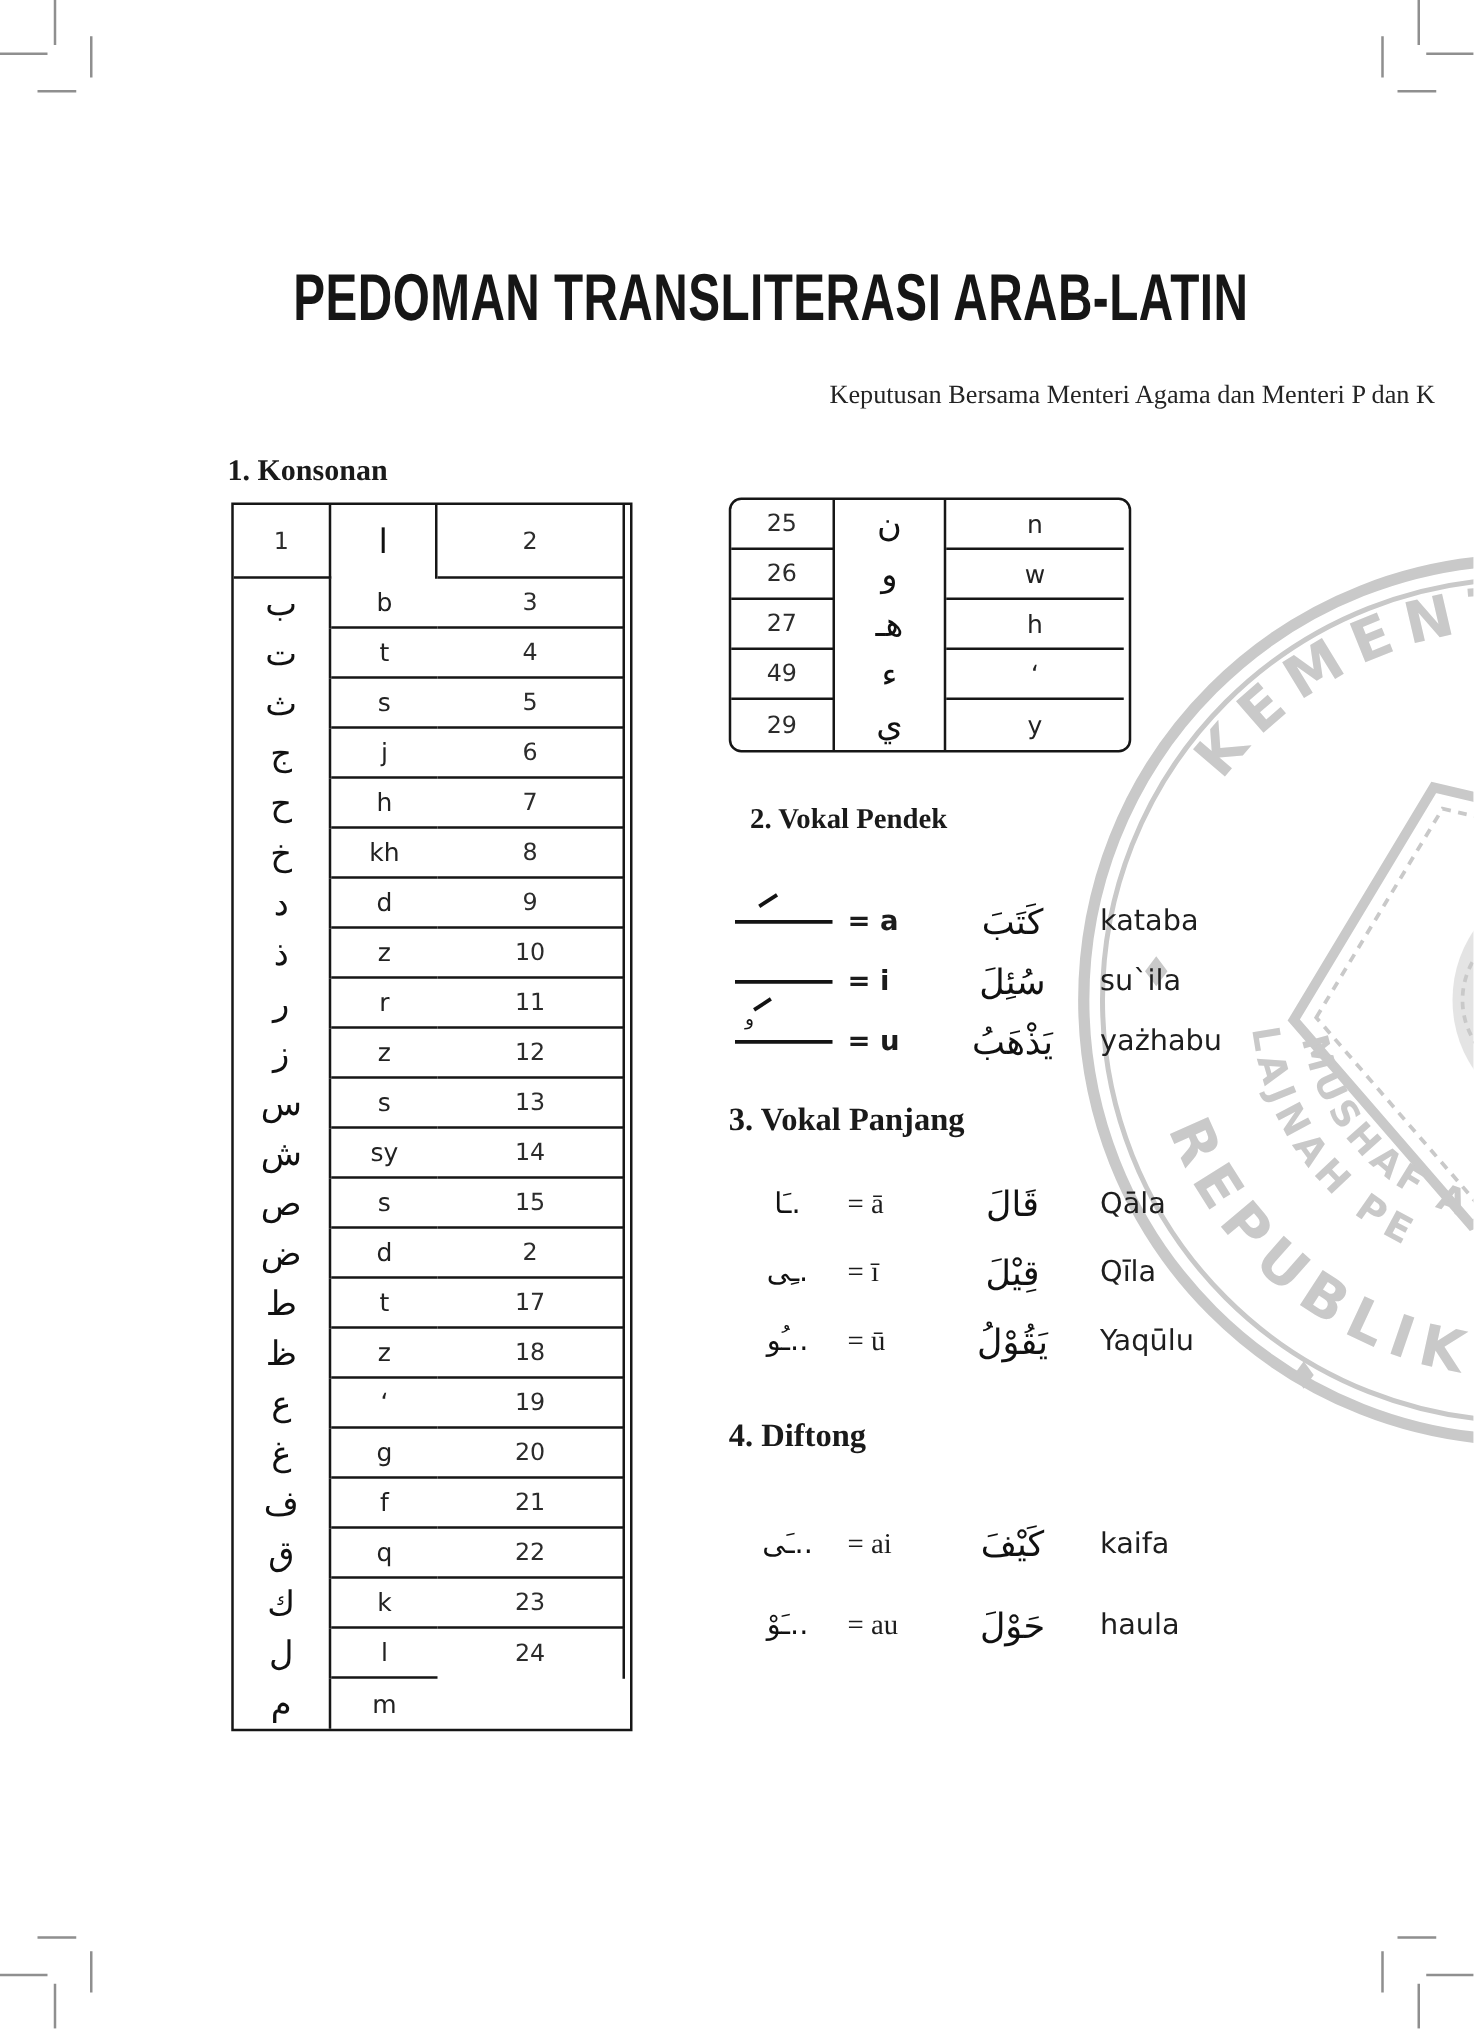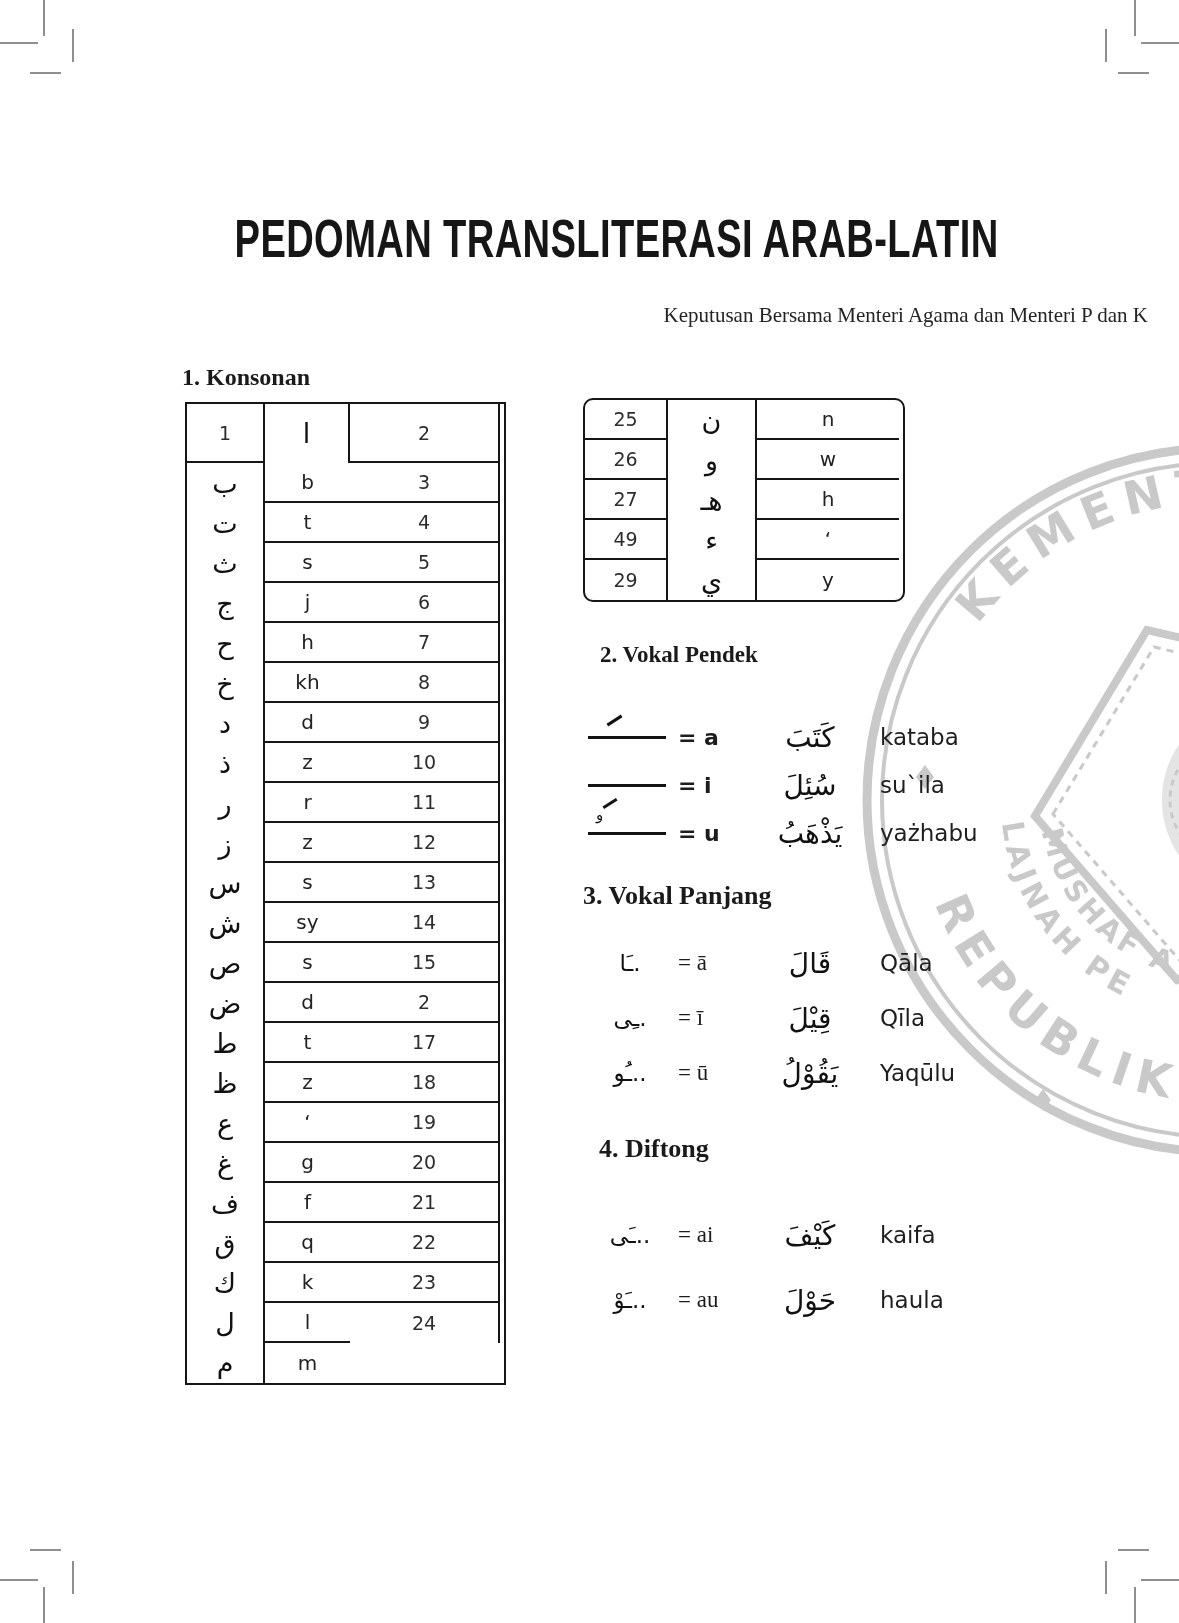--- a/index.html
+++ b/index.html
@@ -21,21 +21,21 @@
     font-family:"Liberation Serif",serif;font-size:21px;line-height:28px;color:#242424;
   }
   
   .sec-head{
     position:absolute;font-family:"Liberation Serif",serif;font-weight:bold;color:#1a1a1a;
     white-space:nowrap;margin:0;
   }
   #head-konsonan{left:182px;top:364px;font-size:24px;}
   #head-pendek{left:600px;top:642px;font-size:23px;}
   #head-panjang{left:583px;top:881px;font-size:26px;}
-  #head-diftong{left:583px;top:1134px;font-size:26px;margin-left:16px;}
+  #head-diftong{left:583px;top:1134px;font-size:26px;}
   
   .ktab{
     position:absolute;border:2px solid #161616;display:grid;background:#fff;
   }
   #ltab{left:185px;top:402px;width:317px;grid-template-columns:78px 85px 150px;}
   #rtab{left:583px;top:398px;width:318px;grid-template-columns:83px 89px 142px;border-radius:10px;}
   .ktab .cell{
     display:flex;align-items:center;justify-content:center;
     height:40px;box-sizing:border-box;text-align:center;
   }

